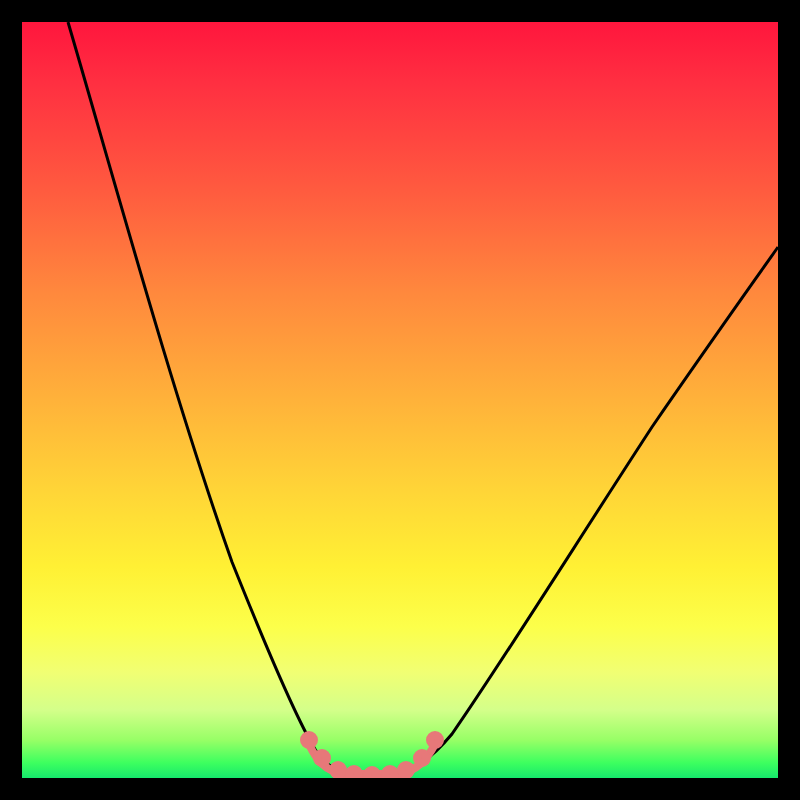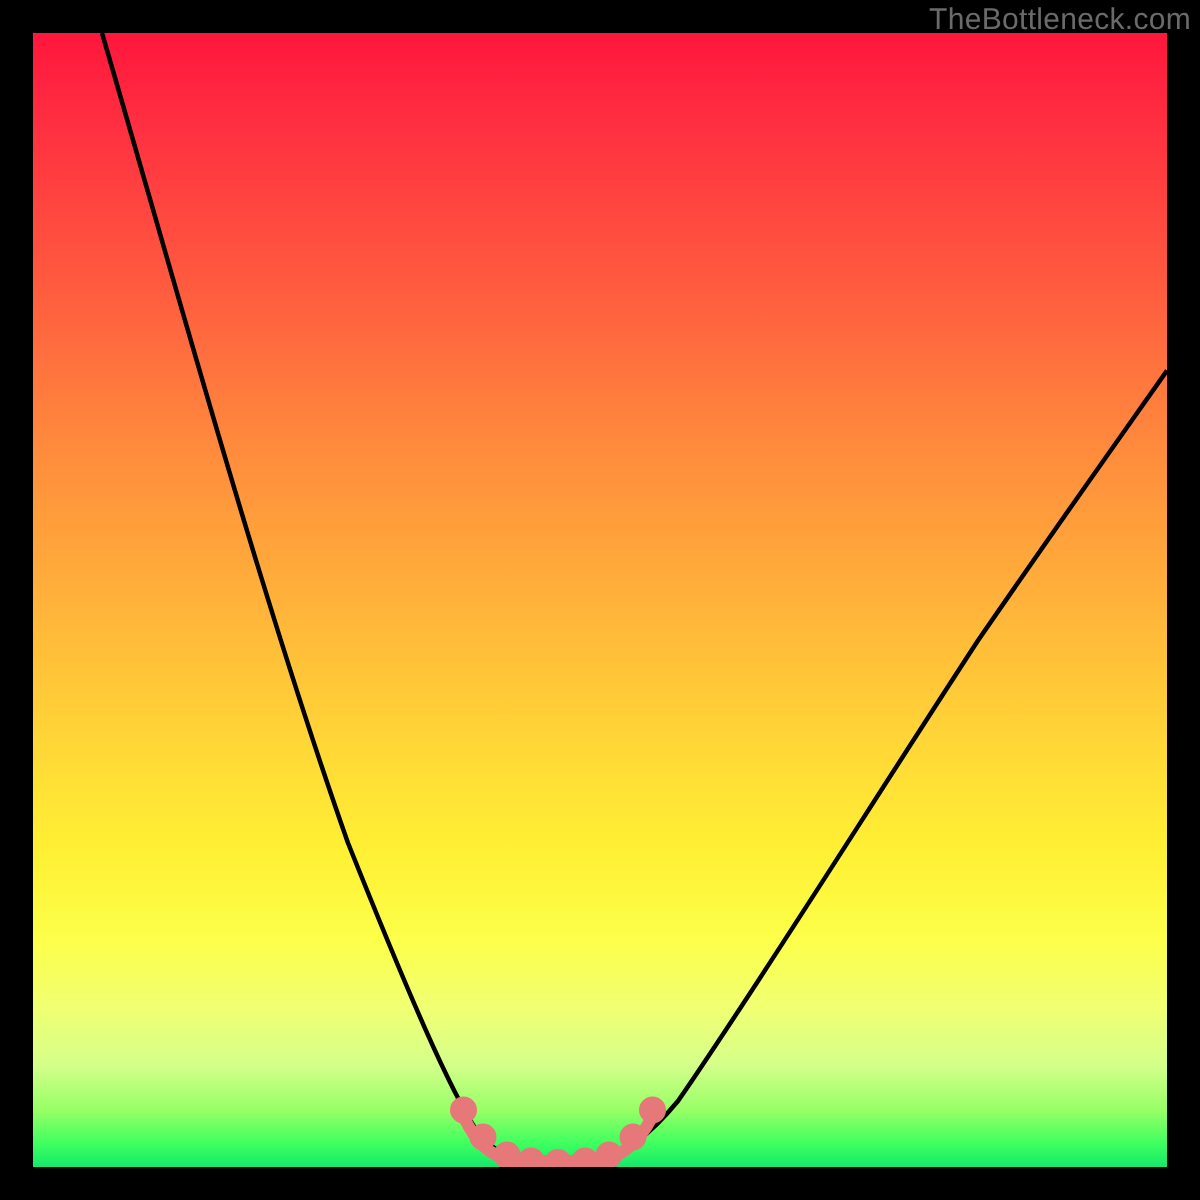--- a/index.html
+++ b/index.html
@@ -100,14 +100,13 @@
         <circle cx="350" cy="753" r="5"></circle>
         <circle cx="368" cy="752" r="5"></circle>
         <circle cx="384" cy="748" r="5"></circle>
         <circle cx="400" cy="736" r="5"></circle>
         <circle cx="413" cy="718" r="5"></circle>
       </g>
     </svg>
 
   </div>
 
-  <div class="watermark">TheBottleneck.com</div>
 </div>
 
 </body></html>

